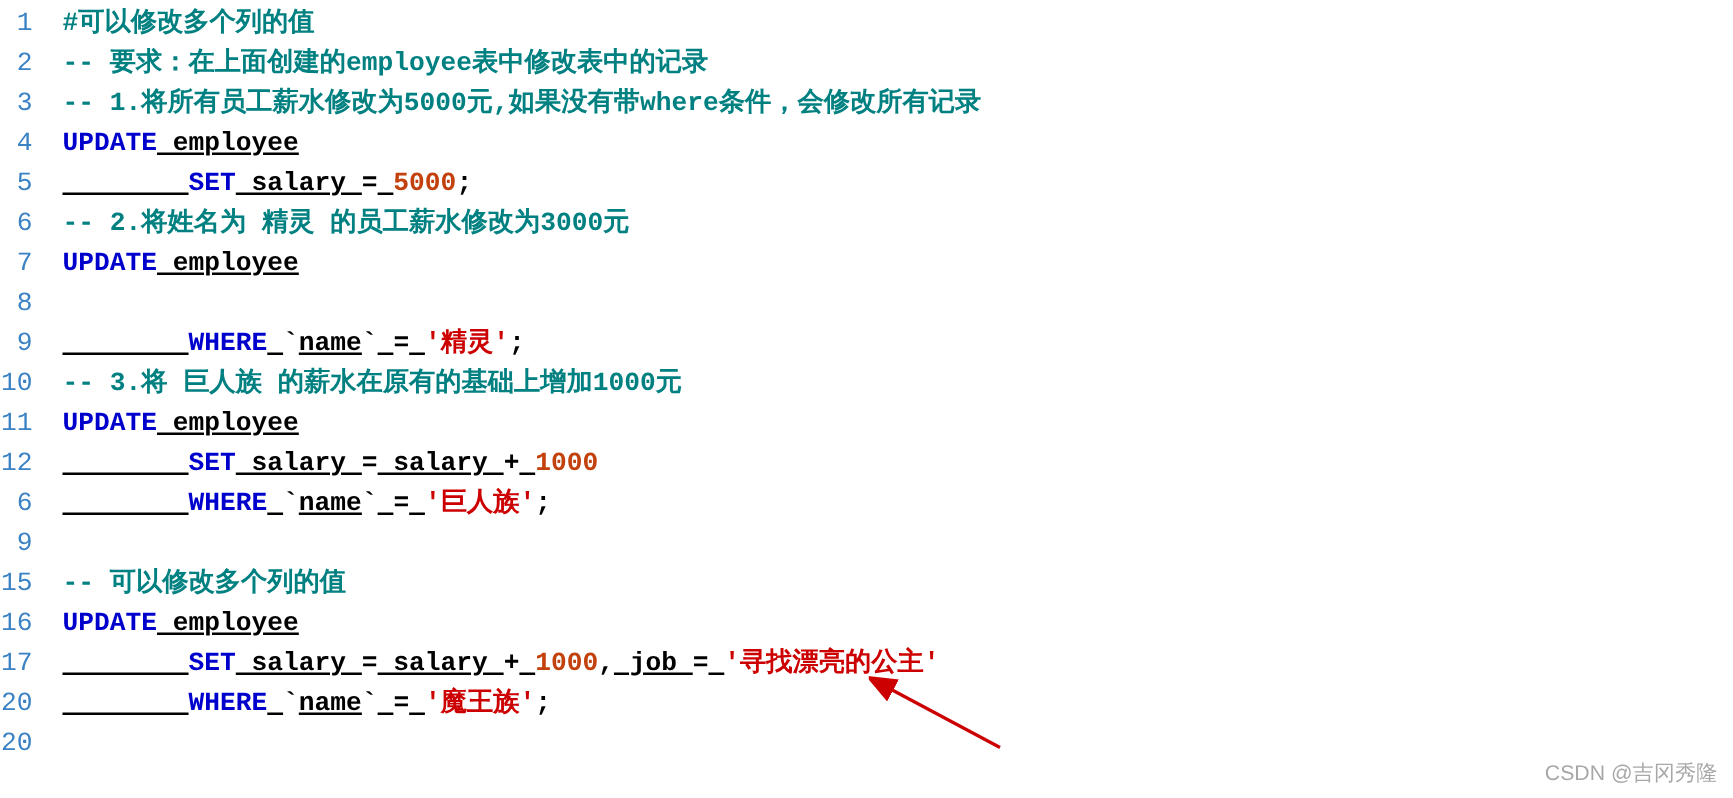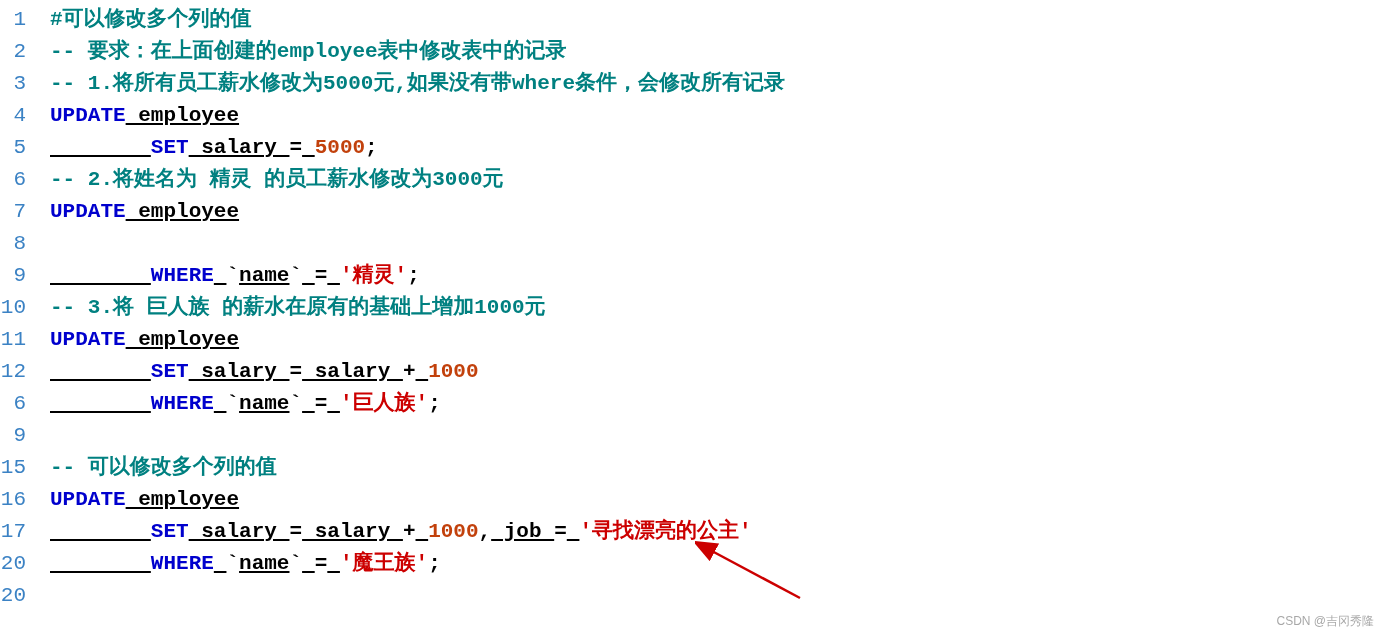--- a/index.html
+++ b/index.html
@@ -40,21 +40,21 @@
     .keyword { color: #0000cd; }
     .ident { color: #000000; text-decoration: underline; }
     .op { color: #000000; }
     .str { color: #cc0000; }
     .num { color: #c2410c; }
     .watermark {
       position: absolute;
       right: 12px;
       bottom: 8px;
       font-family: Arial, sans-serif;
-      font-size: 12px;
+      font-size: 17px;
       color: rgba(120,120,120,0.65);
       font-weight: normal;
     }
     .arrow-svg {
       position: absolute;
       left: 695px;
       top: 540px;
       pointer-events: none;
     }
   </style>

